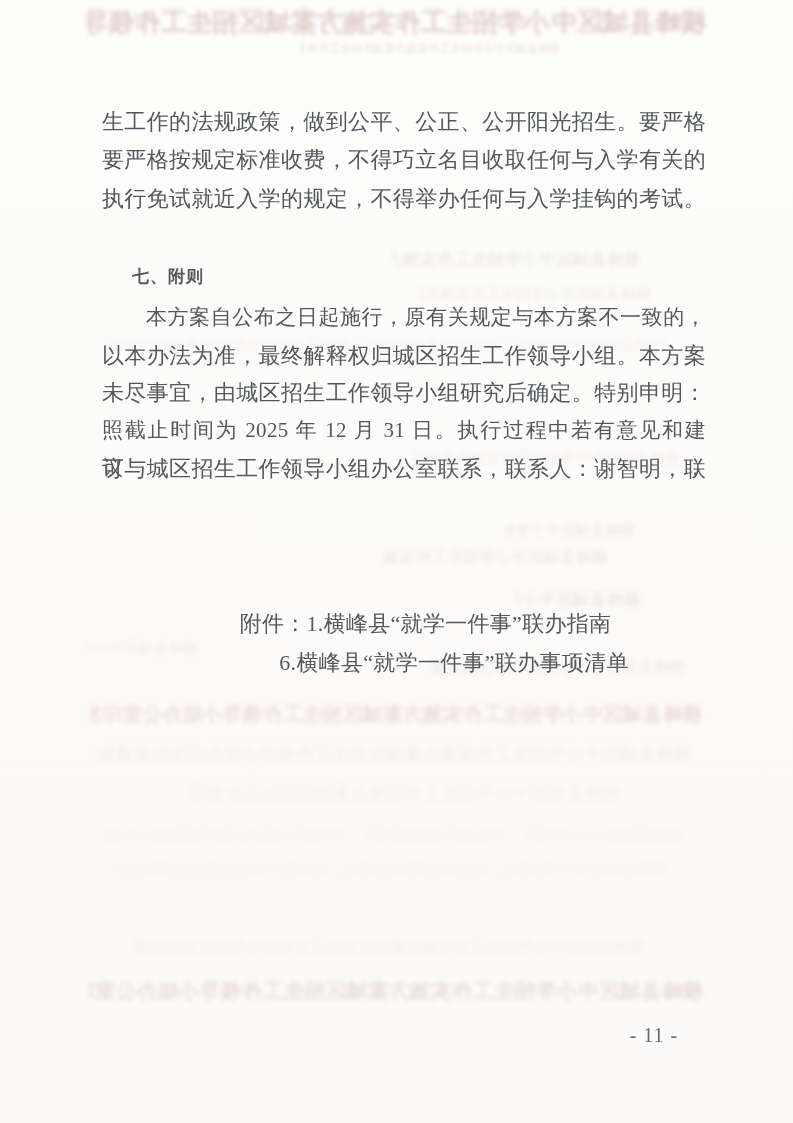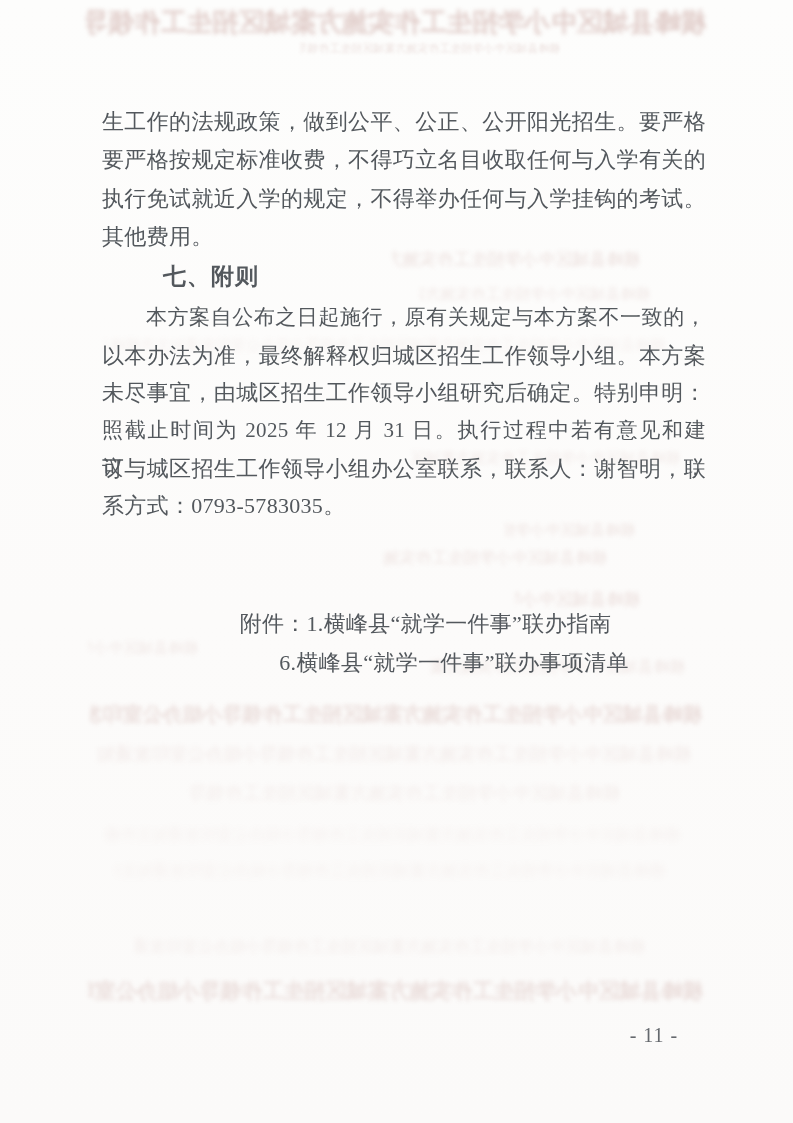--- a/index.html
+++ b/index.html
@@ -50,23 +50,23 @@
   .textcol{position:absolute;left:102px;width:604px;}
   .line{font-size:22px;letter-spacing:.3px;}
   .j{text-align:justify;text-align-last:justify;}
   .ind{text-indent:44px;}
   .sm{font-size:21px;}          
   .grp-a{top:103px;}
   .grp-a .line{height:38.3px;line-height:38.3px;}
   .grp-b{top:299px;}
   .grp-b .line{height:37.7px;line-height:37.7px;}
   .heading{
-    position:absolute;left:163px;top:258px;
+    position:absolute;left:132px;top:258px;
     height:37px;line-height:37px;
-    font-size:23px;font-weight:600;
+    font-size:17px;font-weight:600;
     font-family:Liberation Serif, serif;
     letter-spacing:1px;
   }
   .attach{top:604px;text-align:center;}
   .attach .line{height:39px;line-height:39px;}
   .attach .l1{padding-left:43px;}
   .attach .l2{padding-left:100px;}
   .pagenum{
     position:absolute;left:608px;top:1004px;width:92px;
     text-align:center;font-size:20px;line-height:26px;
@@ -94,32 +94,30 @@
   <div class="bleed-line b14">横峰县城区中小学招生工作实施方案城区招生工作领导小组办公室印发通知文件横峰县城区中小学招生工作实施方案城区招生工作领导小组办公室</div>
   <div class="bleed-line b15">横峰县城区中小学招生工作实施方案城区招生工作领导小组办公室印发通知文件横峰县城区中小学招生工作实施方案城区招生工作领导小组办公室</div>
   <div class="bleed-line b16">横峰县城区中小学招生工作实施方案城区招生工作领导小组办公室印发通知文件横峰县城区中小学招生工作实施方案城区招生工作领导小组办公室</div>
   <div class="bleed-line b17">横峰县城区中小学招生工作实施方案城区招生工作领导小组办公室印发通知文件横峰县城区中小学招生工作实施方案城区招生工作领导小组办公室</div>
   <div class="bleed-line b18">横峰县城区中小学招生工作实施方案城区招生工作领导小组办公室印发通知文件横峰县城区中小学招生工作实施方案城区招生工作领导小组办公室</div>
 
   <div class="textcol grp-a">
     <div class="line j">生工作的法规政策，做到公平、公正、公开阳光招生。要严格</div>
     <div class="line j">要严格按规定标准收费，不得巧立名目收取任何与入学有关的</div>
     <div class="line j">执行免试就近入学的规定，不得举办任何与入学挂钩的考试。</div>
-    <div class="line">其他费用。</div>
   </div>
 
   <div class="heading">七、附则</div>
 
   <div class="textcol grp-b">
     <div class="line j ind sm">本方案自公布之日起施行，原有关规定与本方案不一致的，</div>
     <div class="line j">以本办法为准，最终解释权归城区招生工作领导小组。本方案</div>
     <div class="line j">未尽事宜，由城区招生工作领导小组研究后确定。特别申明：</div>
     <div class="line j sm">照截止时间为 2025 年 12 月 31 日。执行过程中若有意见和建议，</div>
     <div class="line j">可与城区招生工作领导小组办公室联系，联系人：谢智明，联</div>
-    <div class="line">系方式：0793-5783035。</div>
   </div>
 
   <div class="textcol attach">
     <div class="line l1">
       <span>附件：</span><span>1.横峰县“就学一件事”联办指南</span>
     </div>
     <div class="line l2">6.横峰县“就学一件事”联办事项清单</div>
   </div>
 
   <div class="pagenum">- 11 -</div>

